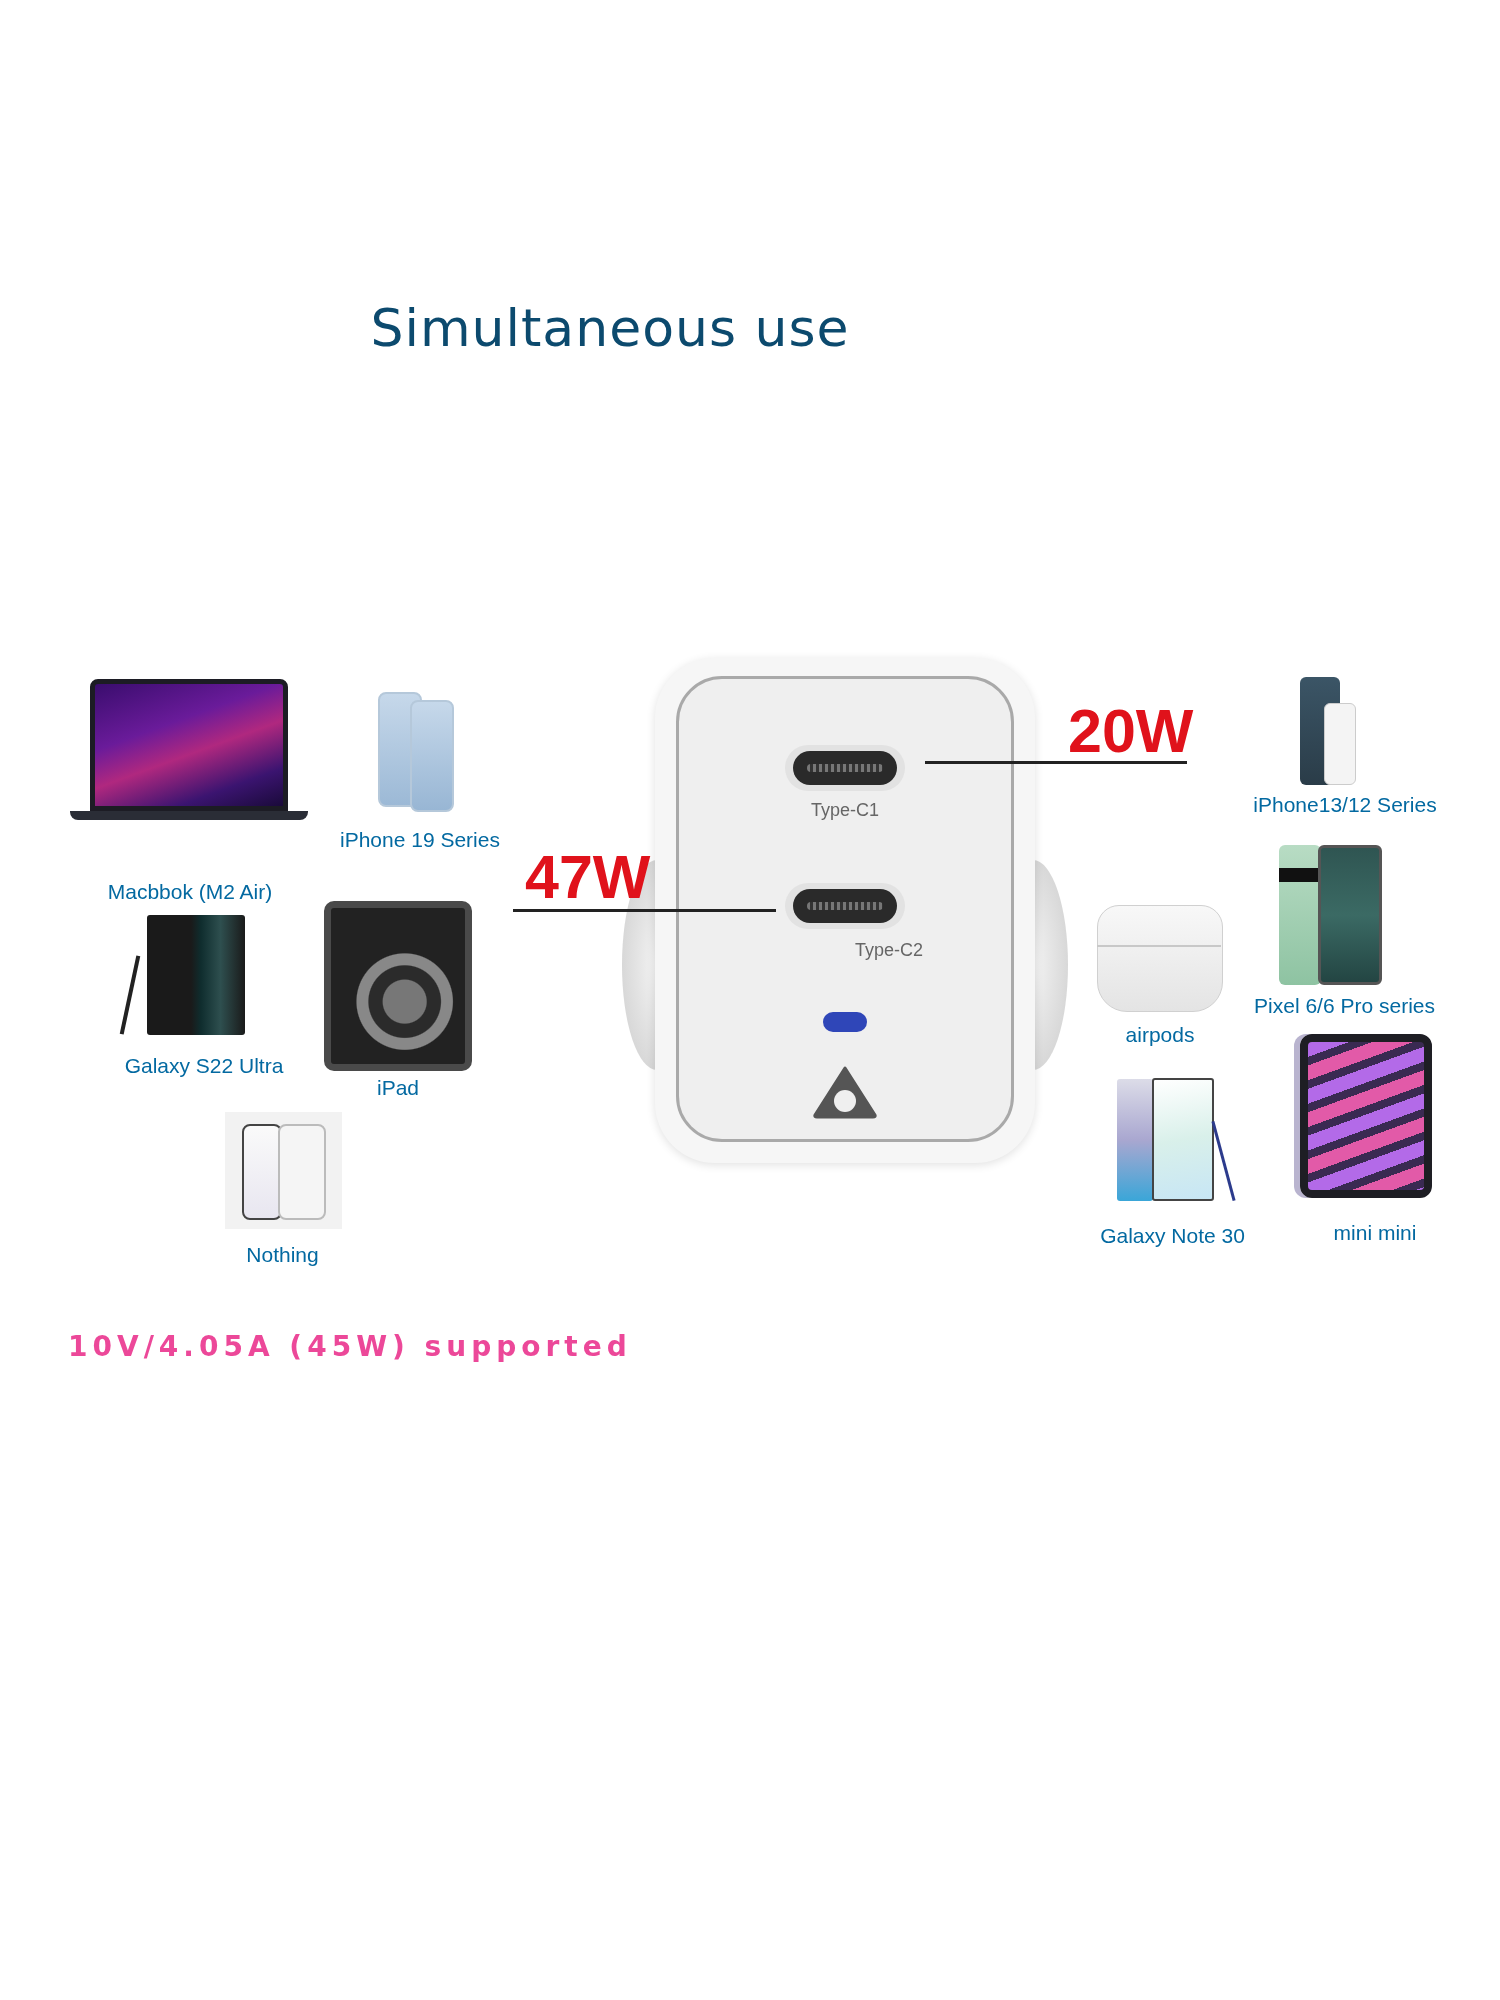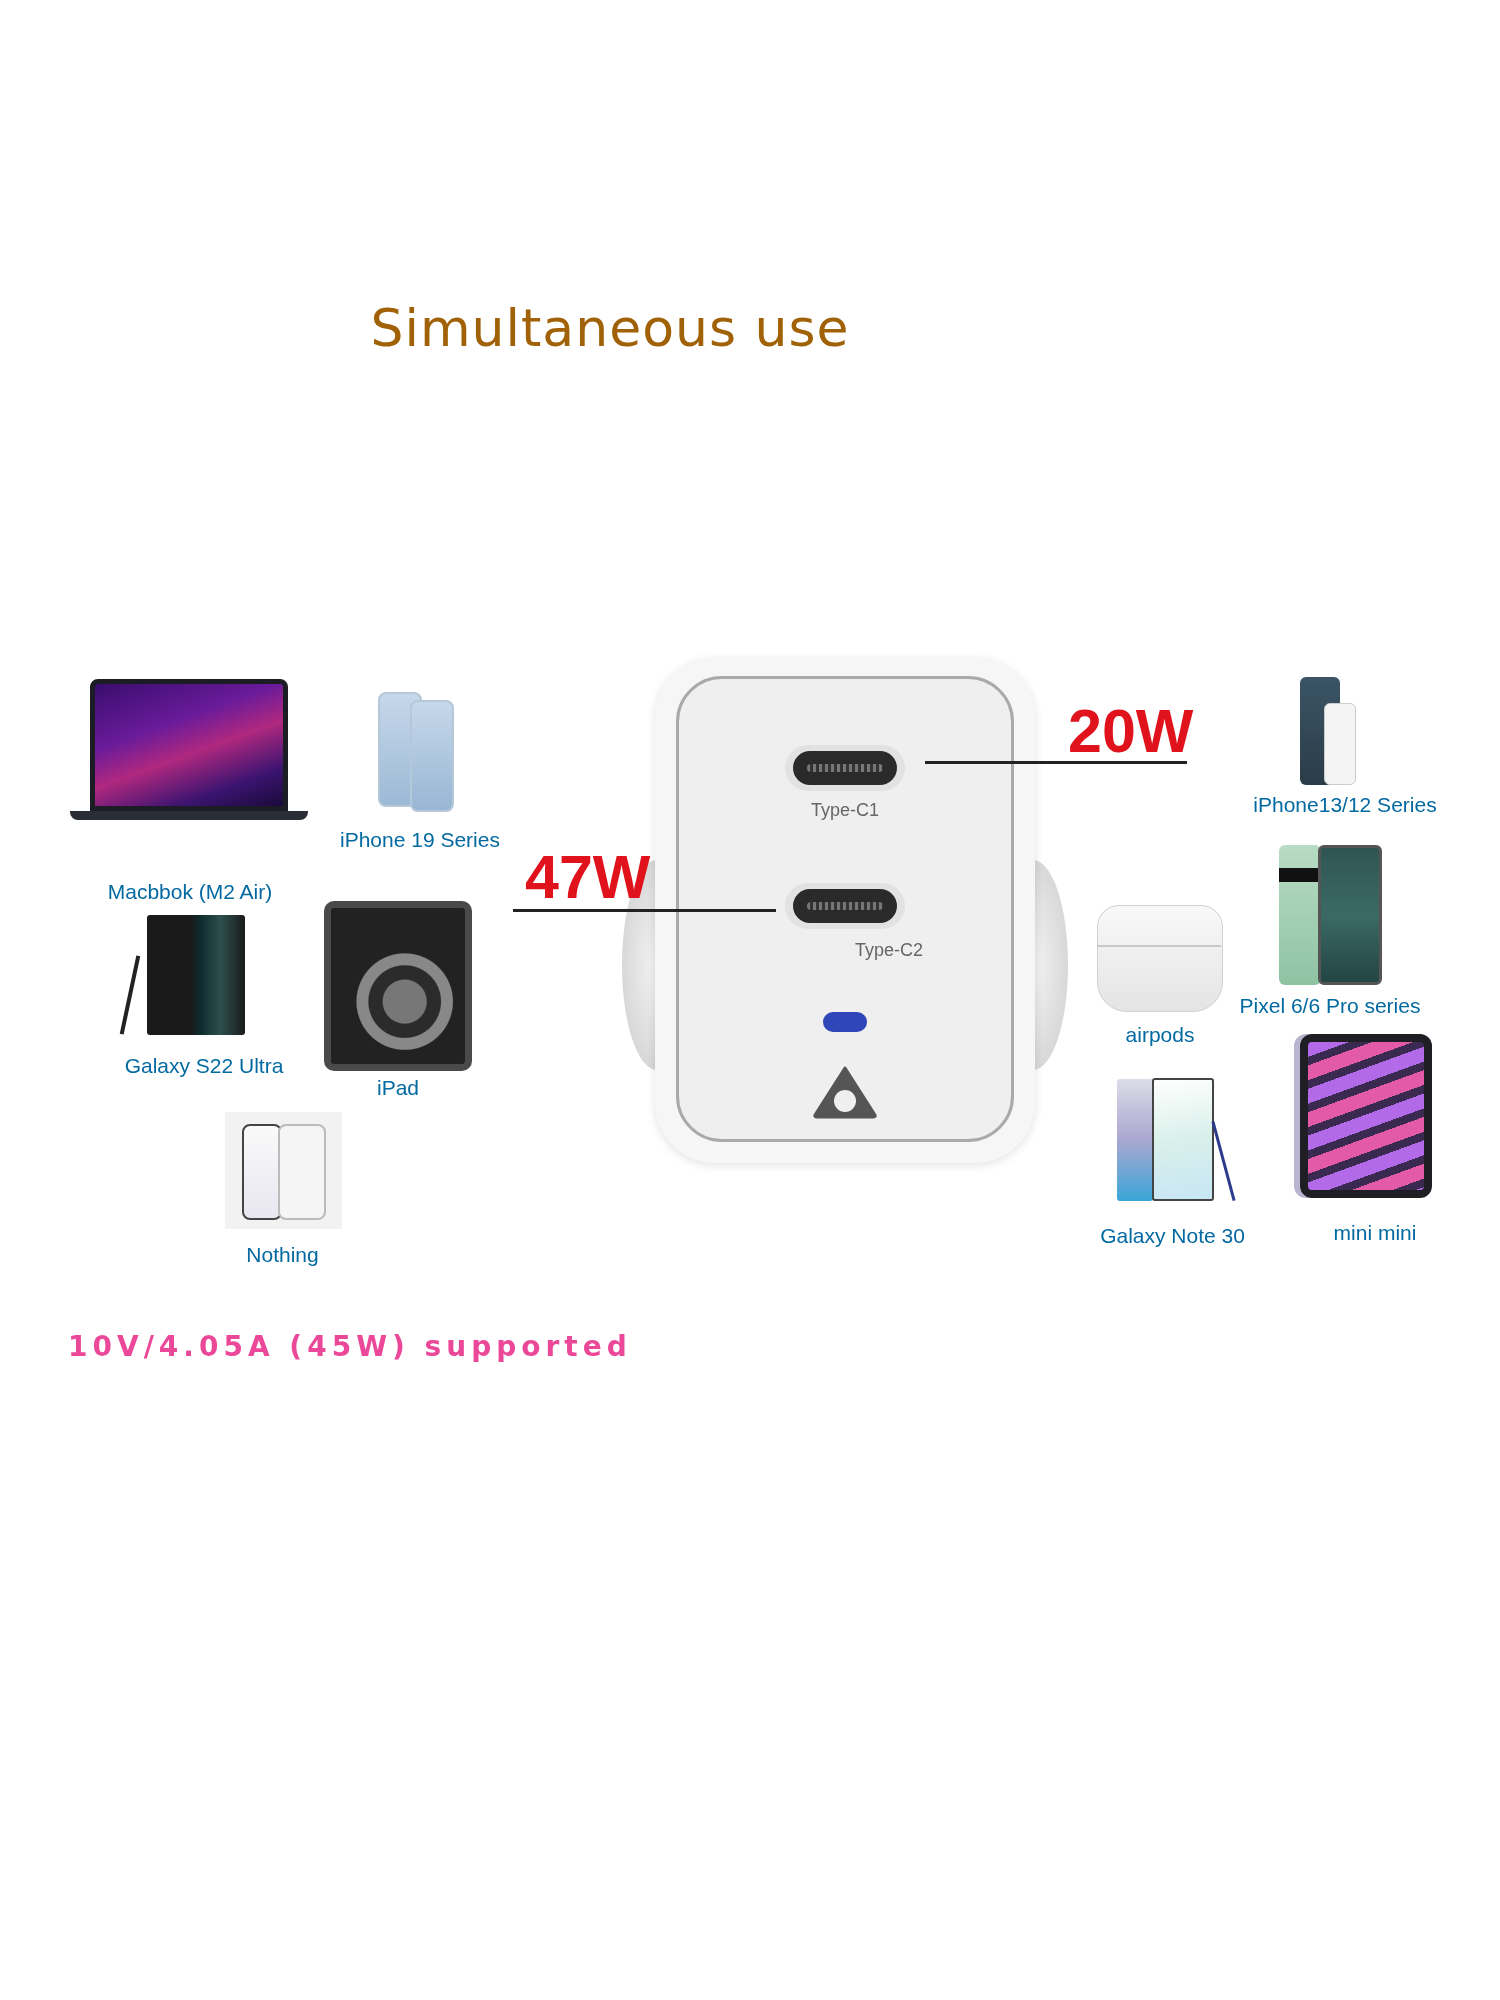--- a/index.html
+++ b/index.html
@@ -1,18 +1,18 @@
 <!DOCTYPE html>
 <html><head>
 <meta charset="utf-8">
 <style>
   html, body { margin:0; padding:0; background:#ffffff; }
   body { width:1500px; height:2000px; position:relative; overflow:hidden; font-family:"Liberation Sans", sans-serif; }
   .abs { position:absolute; }
-  .title { left:0; width:1220px; top:298px; text-align:center; font-family:"DejaVu Sans", sans-serif; font-size:52px; color:#a16207; letter-spacing:1px; }
+  .title { left:0; width:1220px; top:298px; text-align:center; font-family:"DejaVu Sans", sans-serif; font-size:52px; color:#0c4a6e; letter-spacing:1px; }
   .label { color:#0369a1; font-size:21px; white-space:nowrap; text-align:center; }
   .watt { color:#e0121b; font-weight:bold; font-size:61px; font-family:"Liberation Sans", sans-serif; }
   .line { background:#222; height:3px; }
   .footer { left:68px; top:1330px; font-size:28px; font-weight:bold; letter-spacing:5px; color:#ec4899; font-family:"DejaVu Sans", sans-serif; }
 
   
   .prong { background:radial-gradient(ellipse at center, #f4f4f4 0%, #d8d8d8 70%, #c8c8c8 100%); border-radius:50%; }
   .body-outer { left:655px; top:658px; width:380px; height:505px; background:#f6f6f6; border-radius:60px; box-shadow:0 2px 10px rgba(0,0,0,0.12); }
   .body-inner { left:676px; top:676px; width:338px; height:466px; border:3px solid #a9a9a9; border-radius:46px; background:#efefef; box-sizing:border-box; }
   .port-ring { width:120px; height:46px; background:#e2e2e2; border-radius:23px; }
@@ -98,21 +98,21 @@
 <div>
   <div class="abs phone" style="left:1300px;top:677px;width:40px;height:108px;background:linear-gradient(180deg,#3b5566,#2a3c48);border-radius:6px;"></div>
   <div class="abs phone" style="left:1324px;top:703px;width:32px;height:82px;background:#f4f4f4;border:1px solid #ccc;border-radius:6px;"></div>
   <div class="abs label" style="left:1240px;top:793px;width:210px;">iPhone13/12 Series</div>
 </div>
 
 <div>
   <div class="abs phone" style="left:1279px;top:845px;width:42px;height:140px;background:linear-gradient(180deg,#b8dcc4,#8ec3a2);border-radius:6px;"></div>
   <div class="abs" style="left:1279px;top:868px;width:42px;height:14px;background:#111;"></div>
   <div class="abs phone" style="left:1318px;top:845px;width:64px;height:140px;background:linear-gradient(180deg,#2f5552,#3b6a64 50%,#234543);border:3px solid #555;border-radius:6px;"></div>
-  <div class="abs label" style="left:1225px;top:994px;width:210px;">Pixel 6/6 Pro series</div>
+  <div class="abs label" style="left:1225px;top:994px;width:210px;text-align:right;">Pixel 6/6 Pro series</div>
 </div>
 
 <div>
   <div class="abs" style="left:1097px;top:905px;width:124px;height:105px;background:linear-gradient(180deg,#f8f8f8,#e4e4e4);border-radius:22px 22px 30px 30px;border:1px solid #d0d0d0;"></div>
   <div class="abs" style="left:1097px;top:945px;width:124px;height:2px;background:#c8c8c8;"></div>
   <div class="abs label" style="left:1090px;top:1023px;width:140px;">airpods</div>
 </div>
 
 <div>
   <div class="abs phone" style="left:1117px;top:1079px;width:36px;height:122px;background:linear-gradient(180deg,#dcdce8,#a9a7d0 50%,#3aa6d8);border-radius:3px;"></div>

